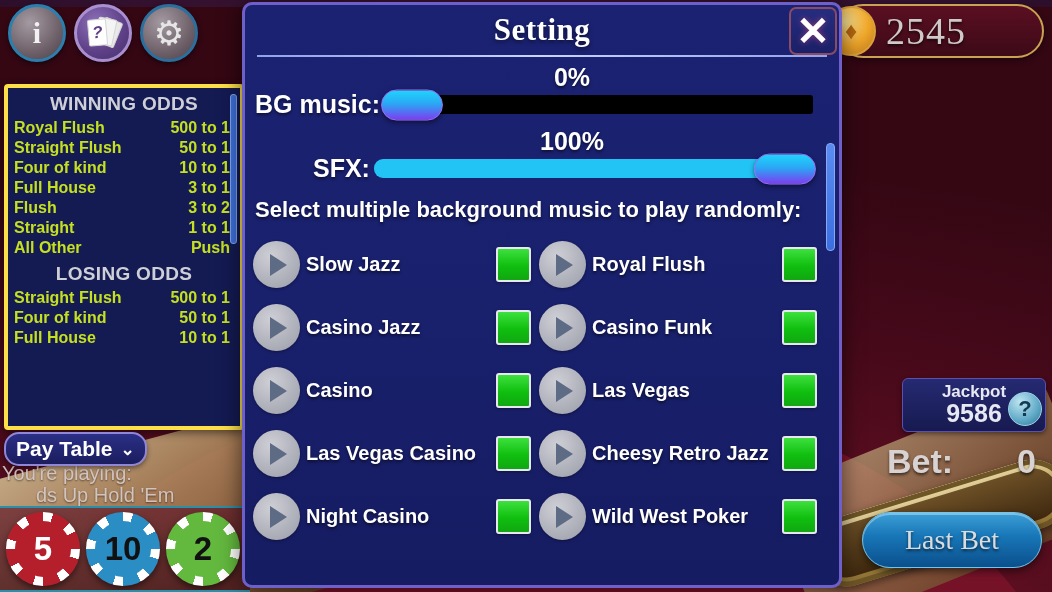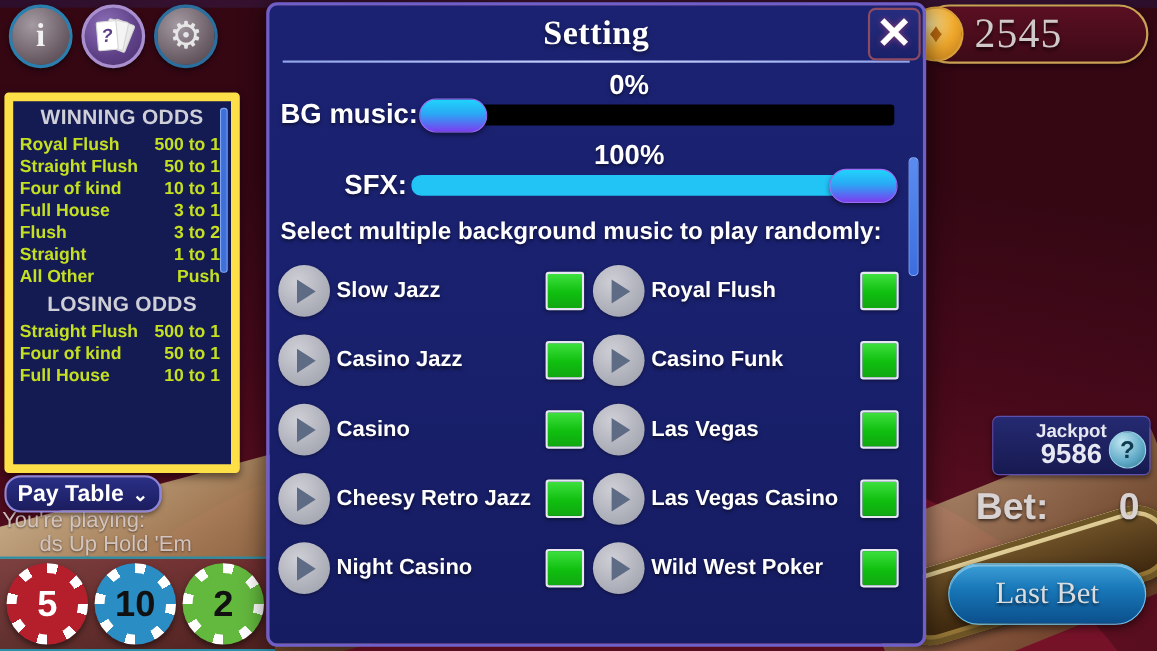--- a/index.html
+++ b/index.html
@@ -88,22 +88,22 @@
     display:flex; align-items:center; justify-content:center;
     font-size:24px; color:#b8670f;
   }
   #balance .amt{
     font-size:38px; color:#cfc9c9; font-family:"Liberation Serif",serif;
     letter-spacing:1px; text-shadow:0 2px 3px rgba(0,0,0,.6);
   }
 
   
   #odds-panel{
-    position:absolute; left:4px; top:84px; width:214px; height:346px; z-index:5;
-    background:#141a52; border:8px solid #fde047; border-radius:4px;
+    position:absolute; left:4px; top:84px; width:240px; height:346px; z-index:5;
+    background:#141a52; border:4px solid #fde047; border-radius:4px;
     overflow:hidden; box-shadow:0 3px 8px rgba(0,0,0,.5);
   }
   .odds-head{
     text-align:center; color:#cfcfd8; font-size:19px; font-weight:bold;
     padding:5px 0 3px; letter-spacing:.3px;
   }
   .odds-row{
     display:flex; justify-content:space-between; align-items:center;
     padding:1px 10px 1px 6px;
     color:#c4e020; font-size:16px; font-weight:bold;
@@ -503,34 +503,34 @@
         <div class="play-btn">
           <div class="play-tri"></div>
         </div>
         <div class="music-name">Las Vegas</div>
         <div class="check"></div>
       </div>
       <div class="music-row">
         <div class="play-btn">
           <div class="play-tri"></div>
         </div>
+        <div class="music-name">Las Vegas Casino</div>
+        <div class="check"></div>
+      </div>
+      <div class="music-row">
+        <div class="play-btn">
+          <div class="play-tri"></div>
+        </div>
         <div class="music-name">Cheesy Retro Jazz</div>
         <div class="check"></div>
       </div>
       <div class="music-row">
         <div class="play-btn">
           <div class="play-tri"></div>
         </div>
-        <div class="music-name">Las Vegas Casino</div>
-        <div class="check"></div>
-      </div>
-      <div class="music-row">
-        <div class="play-btn">
-          <div class="play-tri"></div>
-        </div>
         <div class="music-name">Night Casino</div>
         <div class="check"></div>
       </div>
       <div class="music-row">
         <div class="play-btn">
           <div class="play-tri"></div>
         </div>
         <div class="music-name">Wild West Poker</div>
         <div class="check"></div>
       </div>

